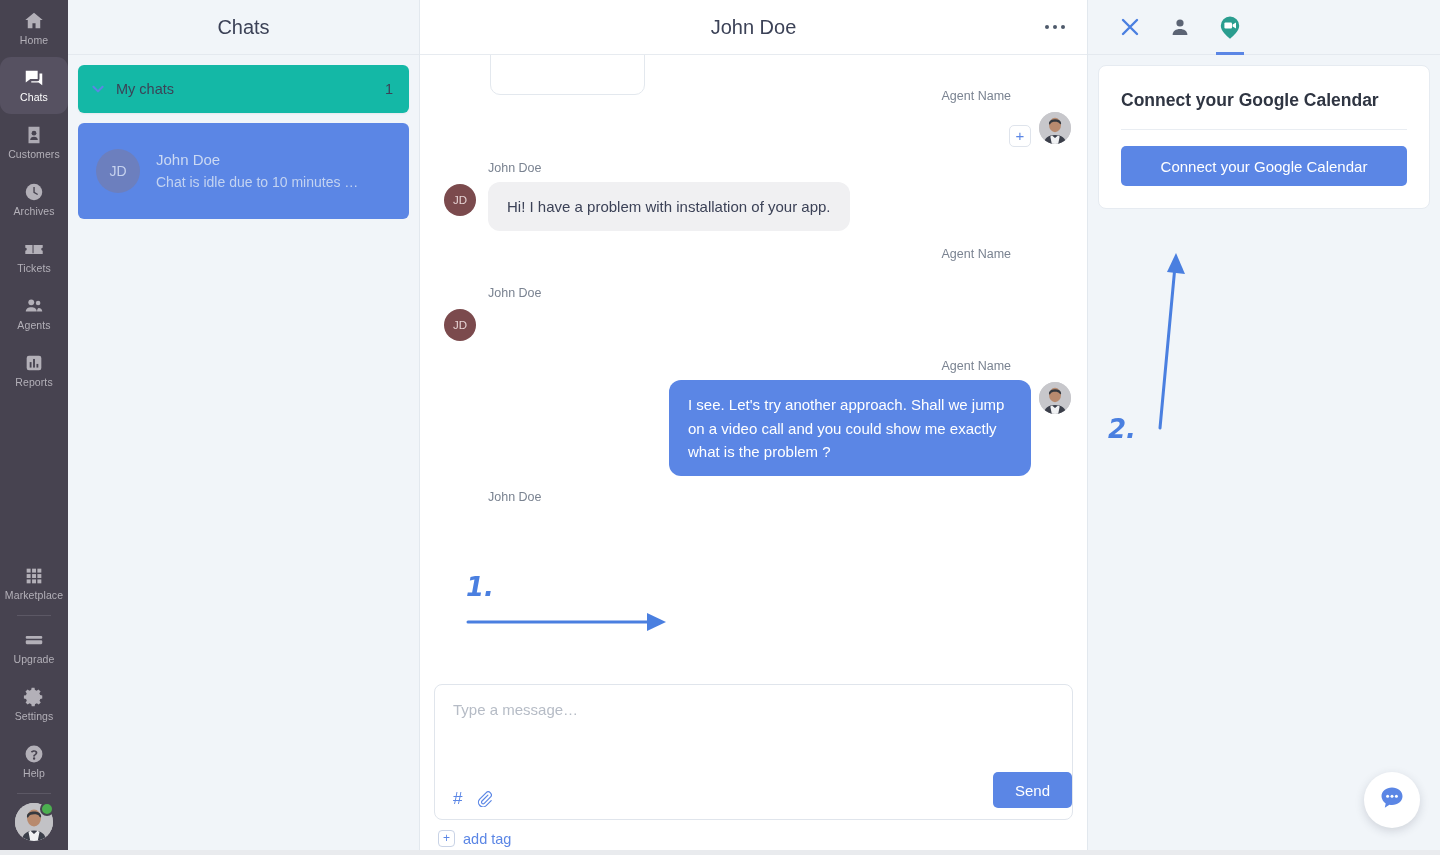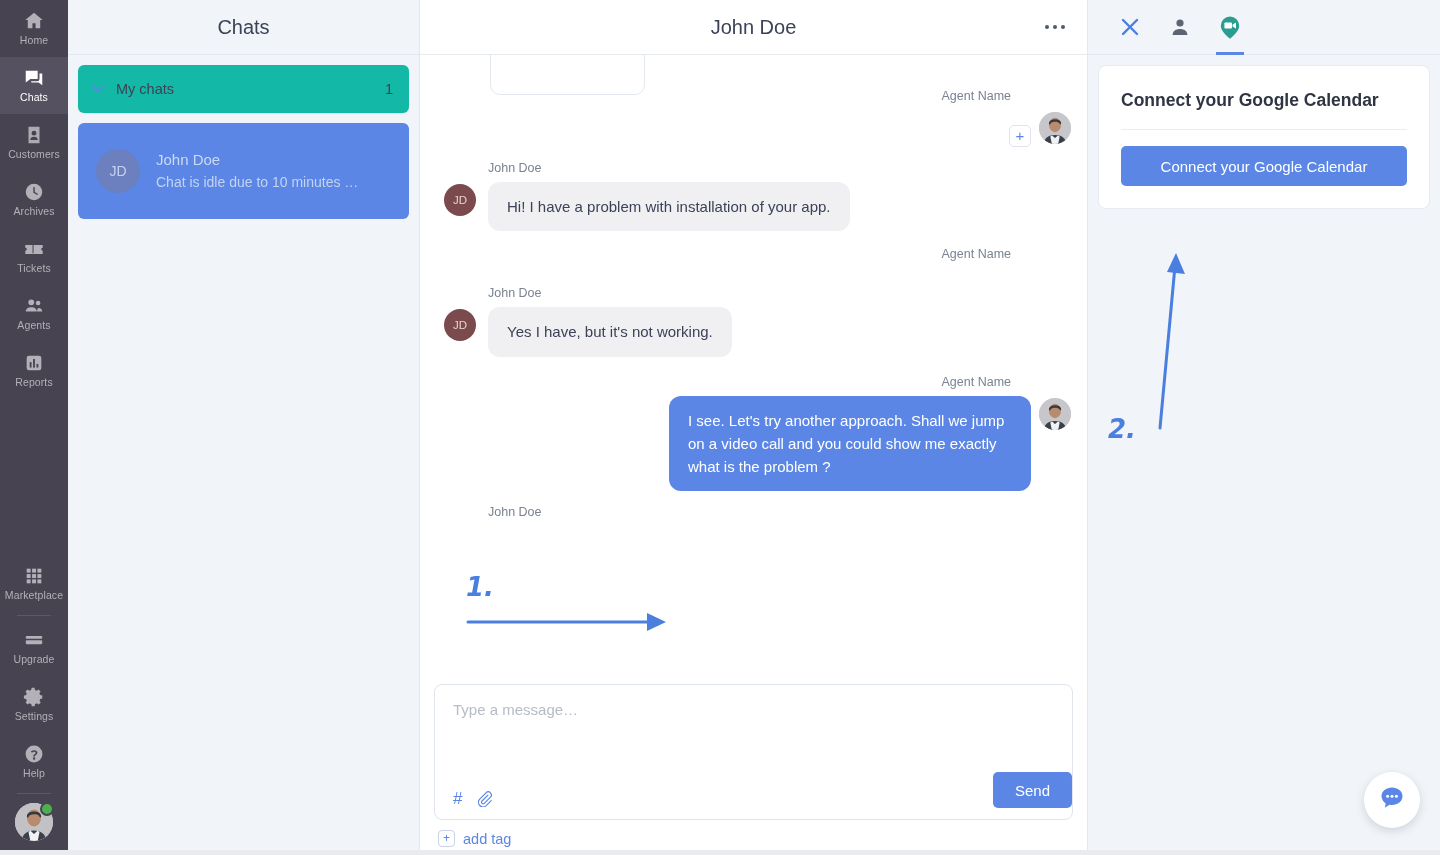--- a/index.html
+++ b/index.html
@@ -14,21 +14,21 @@
   
   .rail {
     width: 68px; height: 855px; background: #474350;
     display: flex; flex-direction: column; align-items: center;
     flex: 0 0 68px; position: relative;
   }
   .rail-top { width: 100%; }
   .rail-item {
     width: 68px; height: 57px;
     display: flex; flex-direction: column; align-items: center; justify-content: center;
-    gap: 3px; cursor: pointer;
+    gap: 3px; cursor: pointer; border-radius: 11px;
   }
   .rail-item.active { background: #565161; }
   .rail-ico { width: 22px; height: 22px; display: block; }
   .rail-ico svg { display: block; width: 22px; height: 22px; fill: #b3b0b8; }
   .rail-item.active .rail-ico svg { fill: #ffffff; }
   .rail-label {
     font-size: 10.5px; color: #b3b0b8; line-height: 1.1; letter-spacing: .1px;
   }
   .rail-item.active .rail-label { color: #ffffff; }
   .rail-sep { width: 34px; height: 1px; background: #5c5865; margin: 3px 0; }
@@ -412,21 +412,20 @@
         <div class="col">
           <div class="who">Agent Name</div>
         </div>
       </div>
 
       <div class="msg in" style="margin-left:6px;margin-top:18px">
         <div>
           <div class="who" style="margin-left:44px">John Doe</div>
           <div class="stack">
             <div class="in-av">JD</div>
-            <div class="bubble">Yes I have, but it's not working.</div>
           </div>
         </div>
       </div>
 
       <div class="msg out" style="margin-top:18px">
         <div class="col">
           <div class="who">Agent Name</div>
           <div class="row">
             <div class="bubble">I see. Let's try another approach. Shall we jump on a video call and you could show me exactly what is the problem ?</div>
             <div class="out-av">

